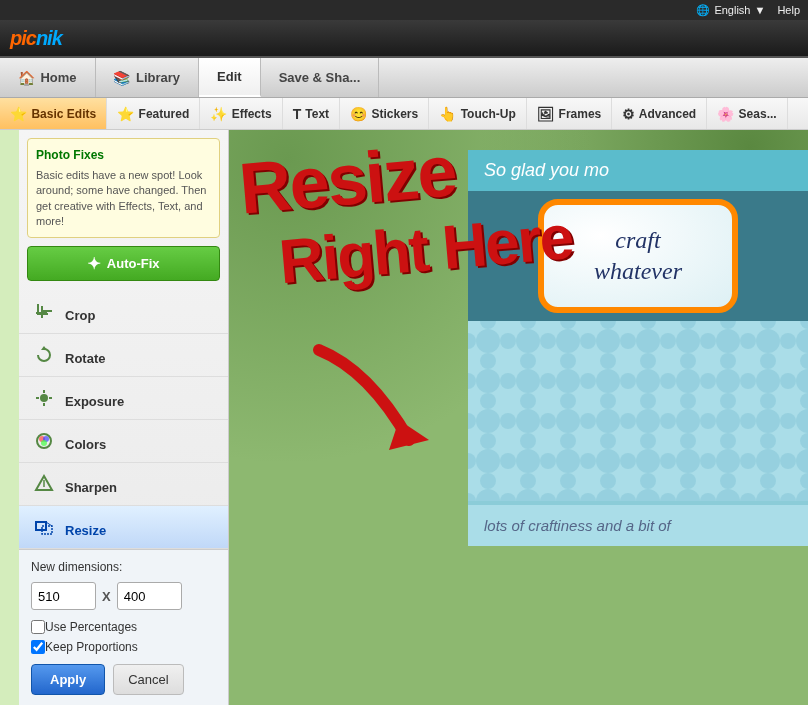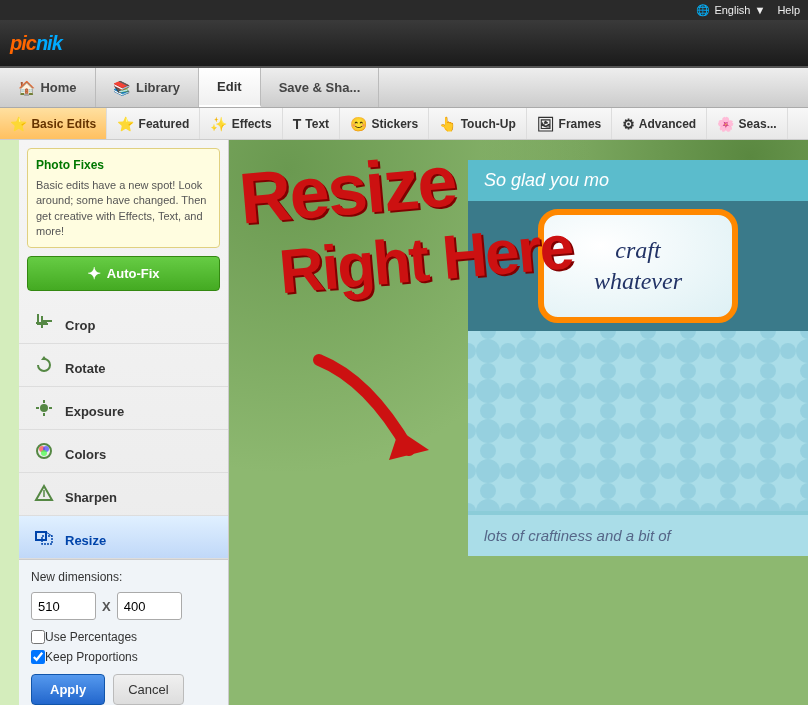--- a/index.html
+++ b/index.html
@@ -14,21 +14,21 @@
       justify-content: flex-end;
       padding: 0 8px;
       font-size: 11px;
       color: #ccc;
     }
     #top-bar .lang { display: flex; align-items: center; gap: 4px; color: #eee; }
     #top-bar .help { color: #eee; margin-left: 12px; }
 
     
     #logo-bar {
-      height: 48px;
+      height: 38px;
       background: linear-gradient(to bottom, #3a3a3a, #1a1a1a);
       display: flex;
       align-items: center;
       padding: 0 10px;
       border-bottom: 2px solid #555;
     }
     #logo {
       font-size: 20px;
       font-weight: bold;
       color: #ff6600;

